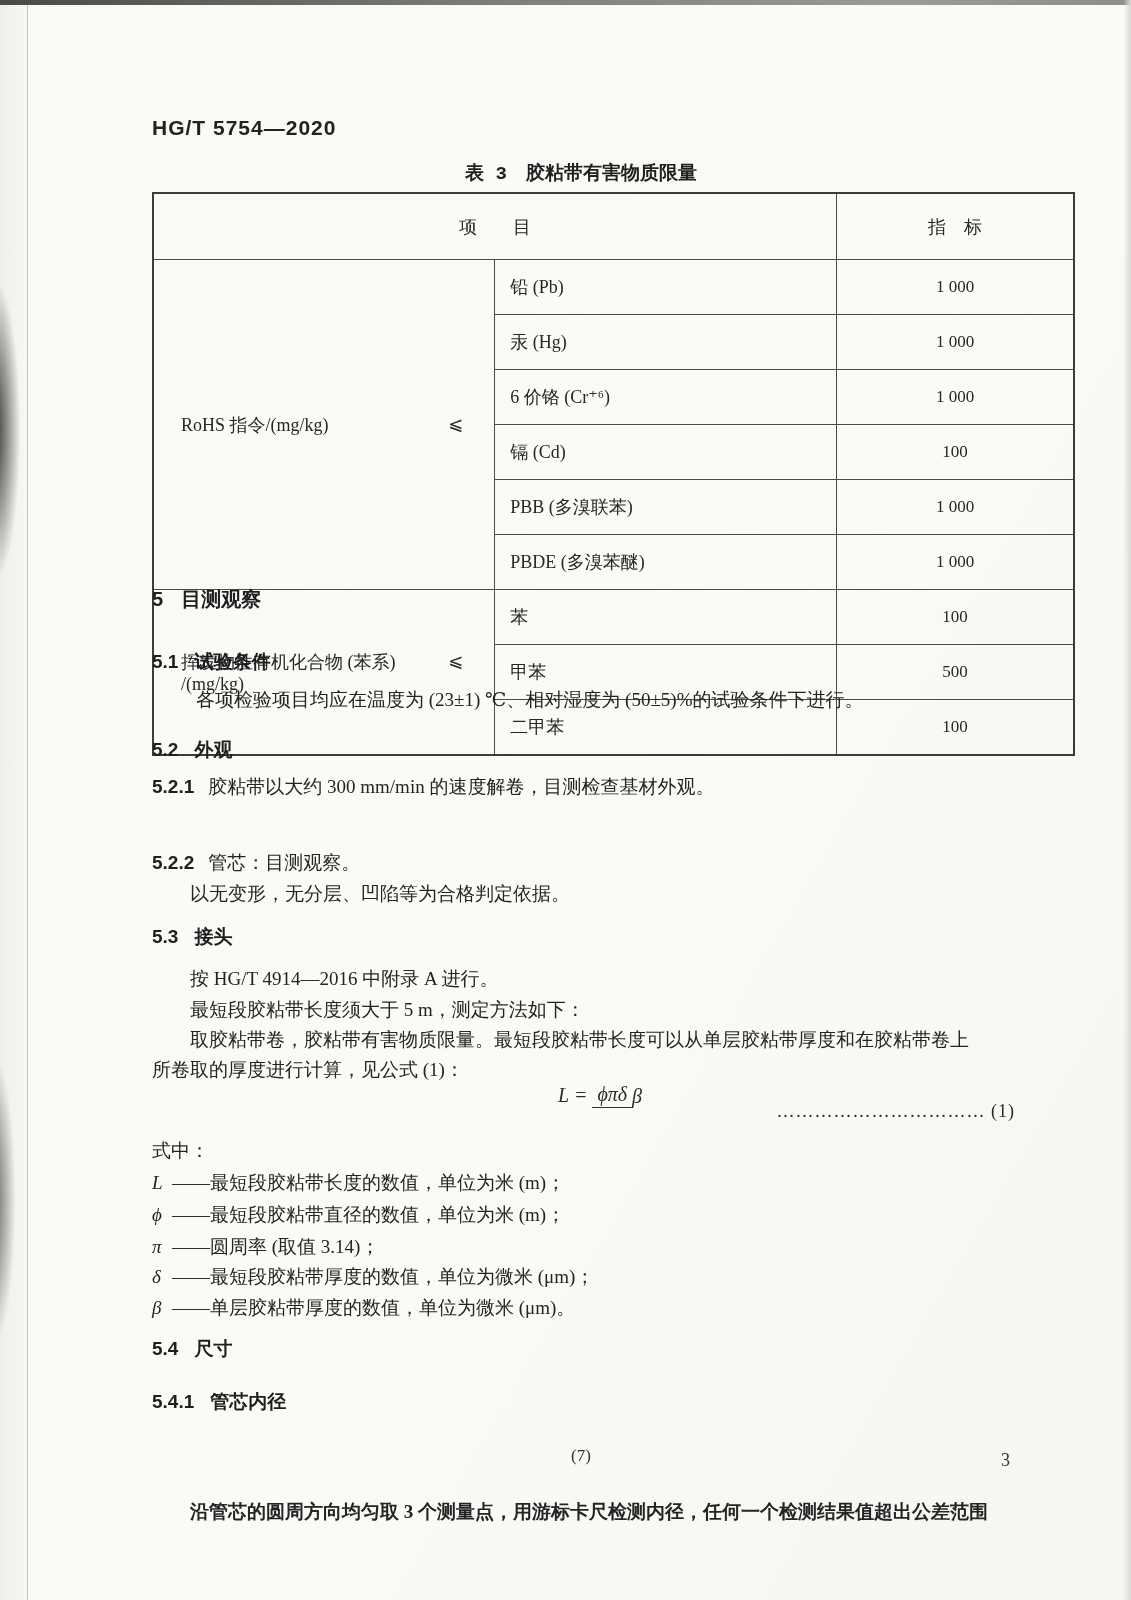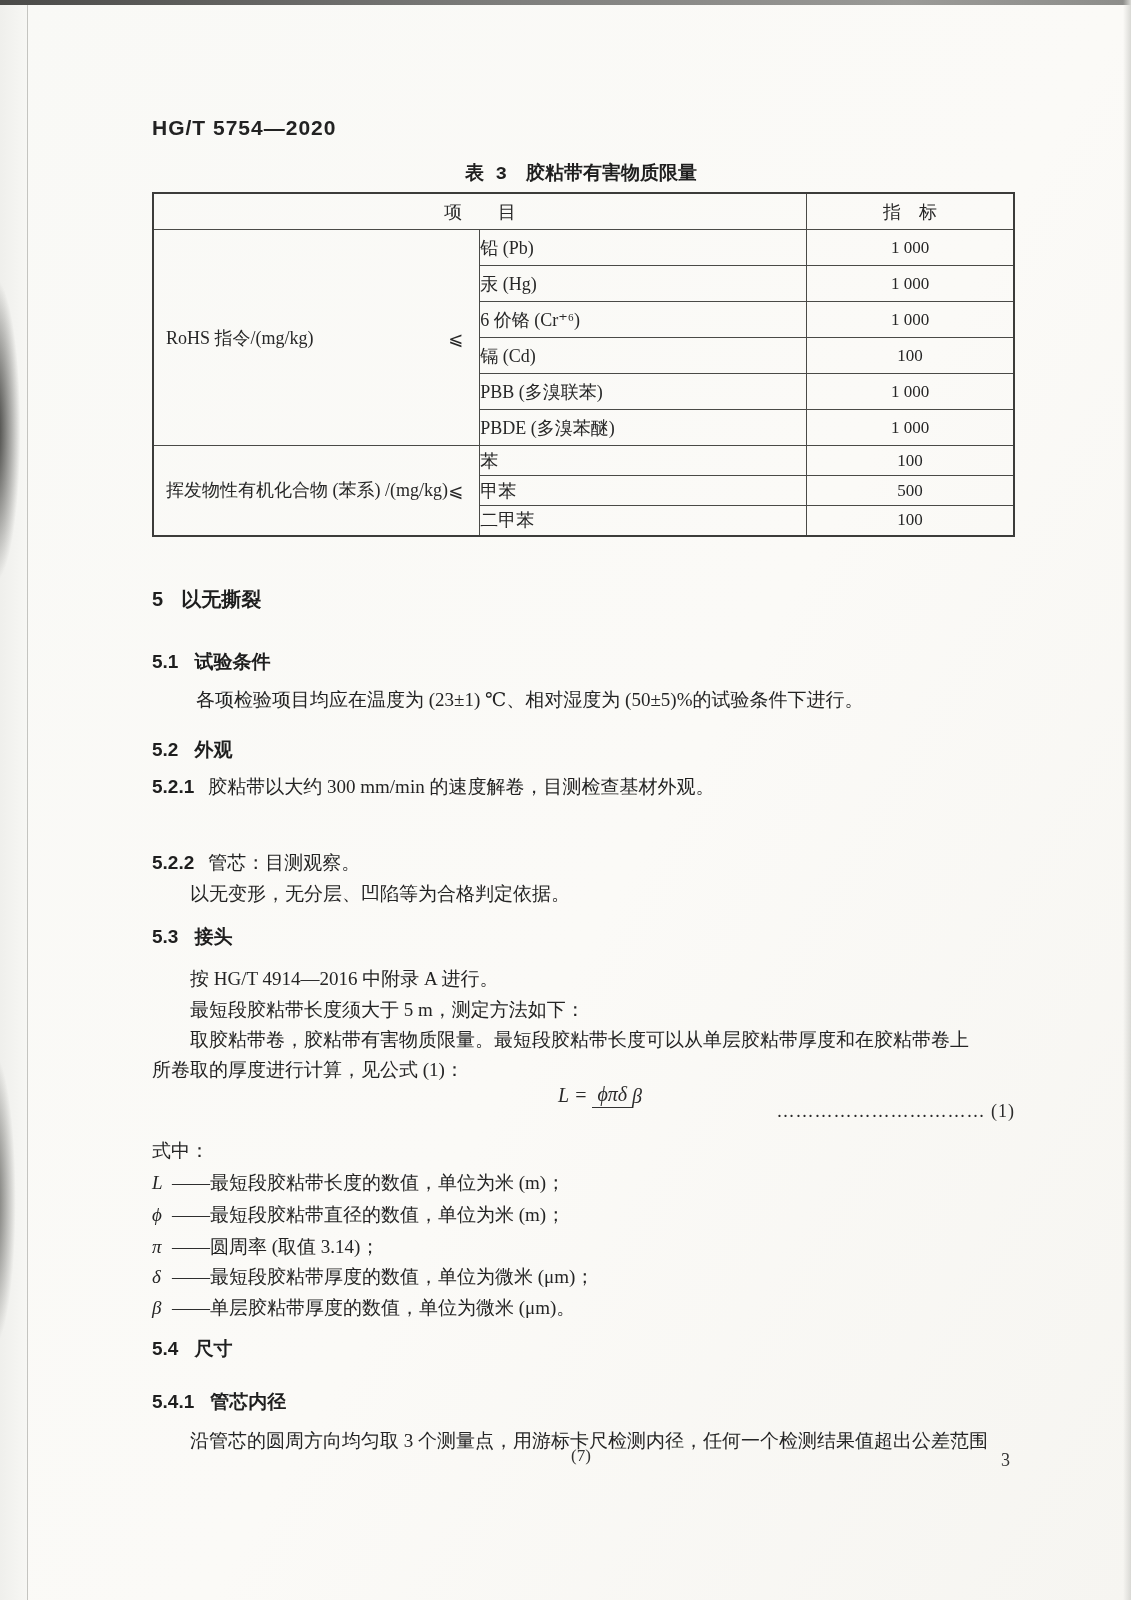--- a/index.html
+++ b/index.html
@@ -11,26 +11,26 @@
   .edge-left-strip{position:absolute;left:0;top:5px;width:27px;height:1595px;background:linear-gradient(to right,#efefec,#f7f7f4);}
   .blob1{position:absolute;left:-6px;top:280px;width:26px;height:300px;background:radial-gradient(ellipse at left center,rgba(28,28,25,0.92),rgba(28,28,25,0) 72%);}
   .blob2{position:absolute;left:-8px;top:1050px;width:24px;height:300px;background:radial-gradient(ellipse at left center,rgba(40,40,36,0.75),rgba(40,40,36,0) 70%);}
   .edge-right{position:absolute;right:0;top:0;width:8px;height:1600px;background:linear-gradient(to left,#d9d9d5,rgba(217,217,213,0));}
 
   .docnum{position:absolute;top:116px;left:152px;width:858px;text-align:left;font-family:"Liberation Sans","DejaVu Sans",sans-serif;font-weight:bold;font-size:21px;letter-spacing:1px;color:#222;}
 
   .tbl-title{position:absolute;top:160px;left:152px;width:858px;text-align:center;font-family:Liberation Mono, monospace;font-weight:bold;font-size:19px;color:#1f1f1f;}
 
   table.limits{position:absolute;left:152px;top:192px;width:858px;border-collapse:collapse;table-layout:fixed;font-size:18px;color:#272727;}
-  table.limits td,table.limits th{border:1px solid #4a4a47;font-weight:normal;padding:0;}
+  table.limits td,table.limits th{border:1px solid #4a4a47;font-weight:normal;padding:15px;}
   table.limits{border:2px solid #3c3c3a;}
   th.h-item{width:652px;text-align:center;height:35px;font-size:18px;}
   th.h-ind{width:206px;text-align:center;font-size:18px;}
   td.grp{vertical-align:middle;}
-  .grp-inner{display:flex;justify-content:space-between;align-items:flex-end;padding:0 16px 0 12px;}
+  .grp-inner{display:flex;justify-content:space-between;align-items:flex-start;padding:0 16px 0 12px;}
   td.sub{padding-left:14px;text-align:left;}
   td.val{text-align:center;font-size:17px;}
   tr.r36{height:36px;} tr.r30{height:30px;}
 
   .h1,.h2{position:absolute;left:152px;font-family:"Liberation Sans","DejaVu Sans",sans-serif;font-weight:bold;color:#1e1e1e;font-size:20px;}
   .h2{font-size:19px;}
   .h-num{display:inline-block;margin-right:18px;}
   .h2 .h-num{margin-right:16px;}
   .para{position:absolute;font-size:19px;color:#242424;white-space:nowrap;}
   .ind{left:190px;} .noind{left:152px;}
@@ -116,21 +116,21 @@
       <td class="val">500</td>
     </tr>
     <tr class="r30">
       <td class="sub">二甲苯</td>
       <td class="val">100</td>
     </tr>
   </tbody>
     </table>
 
   <div class="h1" style="top:586px;">
-    <span class="h-num">5</span><span>以无撕裂</span>
+    <span class="h-num">5</span><span>目测观察</span>
   </div>
 
   <div class="h2" style="top:649px;">
     <span class="h-num">5.1</span><span>试验条件</span>
   </div>
   <div class="para ind" style="top:687px;margin-left:6px;">各项检验项目均应在温度为 (23±1) ℃、相对湿度为 (50±5)%的试验条件下进行。</div>
 
   <div class="h2" style="top:737px;">
     <span class="h-num">5.2</span><span>外观</span>
   </div>
@@ -183,18 +183,18 @@
     <span class="var-sym">δ</span><span>——最短段胶粘带厚度的数值，单位为微米 (μm)；</span>
   </div>
 
   <div class="h2" style="top:1336px;">
     <span class="h-num">5.4</span><span>尺寸</span>
   </div>
 
   <div class="h2" style="top:1389px;">
     <span class="h-num">5.4.1</span><span>管芯内径</span>
   </div>
-  <div class="para ind" style="top:1428px;">沿管芯的圆周方向均匀取 3 个测量点，用游标卡尺检测内径，任何一个检测结果值超出公差范围</div>
+  <div class="para ind" style="top:1499px;font-weight:bold;">沿管芯的圆周方向均匀取 3 个测量点，用游标卡尺检测内径，任何一个检测结果值超出公差范围</div>
 
   <div class="footer-center">(7)</div>
   <div class="pagenum">3</div>
 
 </div>
 
 </body></html>

